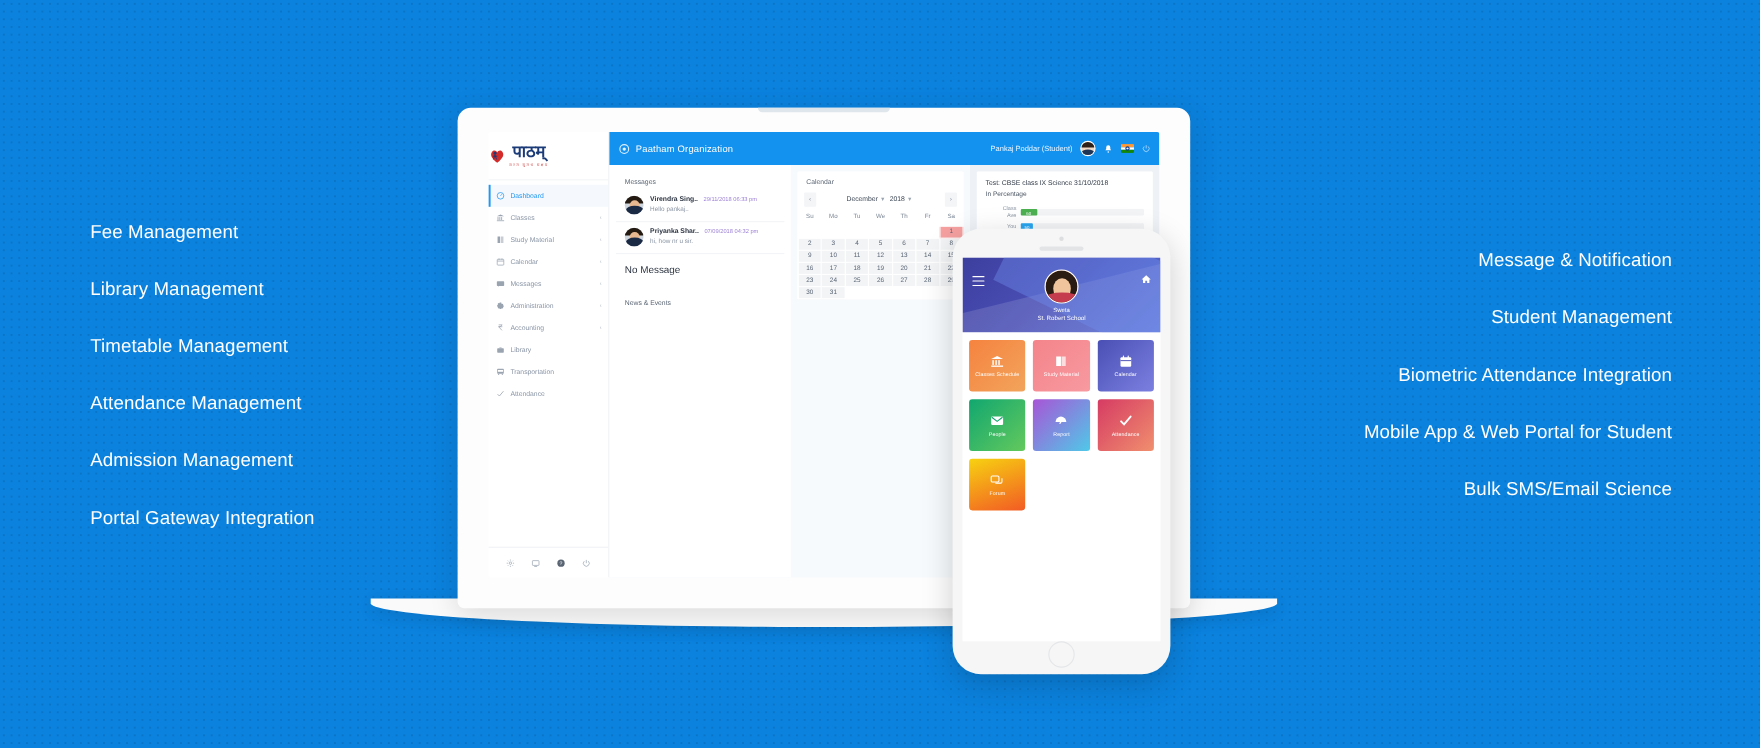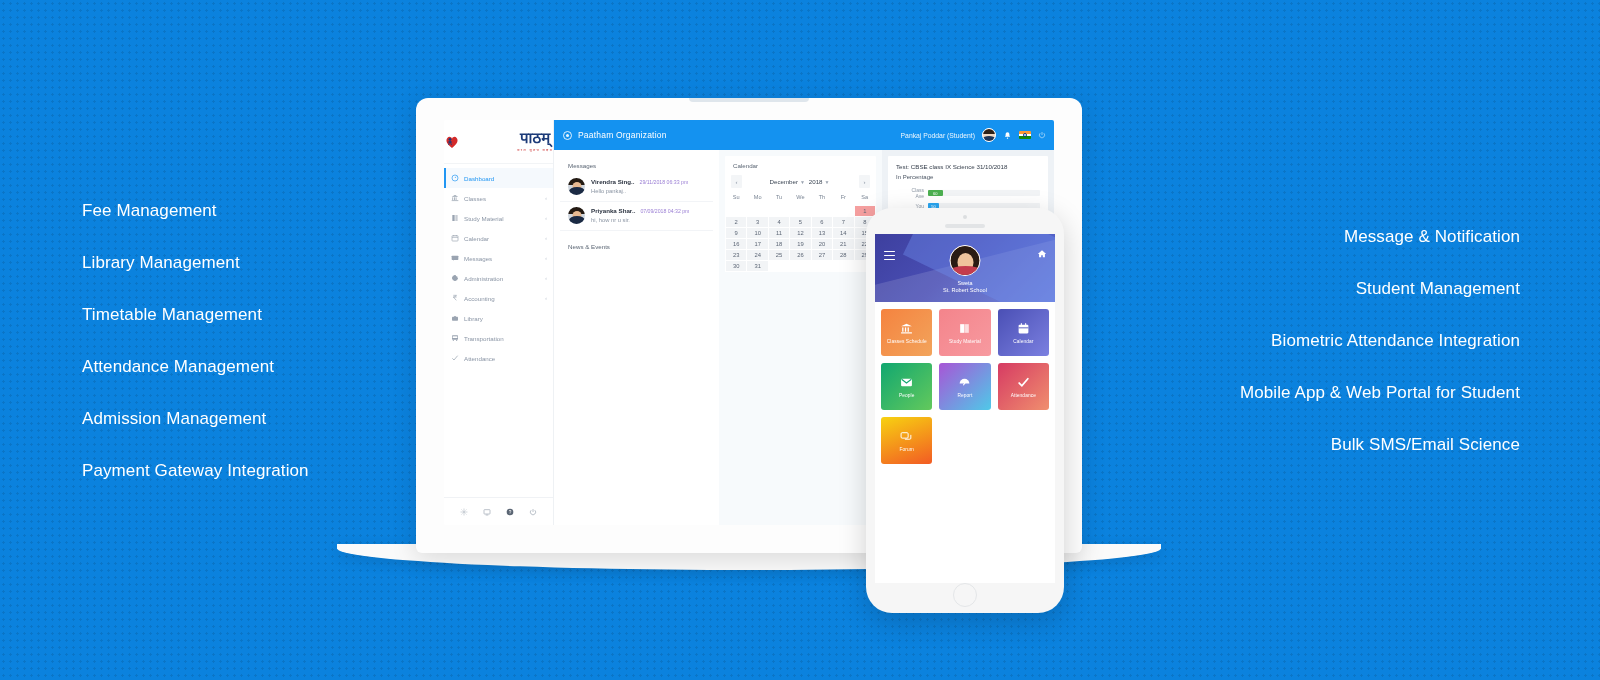--- a/index.html
+++ b/index.html
@@ -66,21 +66,21 @@
   }
 
   
   #sidebar {
     width: 110px; flex: 0 0 110px;
     background: #ffffff;
     border-right: 1px solid #eef1f4;
     display: flex; flex-direction: column;
   }
   #logo-area {
-    height: 44px; display: flex; align-items: center; justify-content: space-between;
+    height: 44px; display: flex; align-items: center; justify-content: flex-start;
     gap: 3px; border-bottom: 1px solid #f2f4f6;
   }
   #logo-mark { width: 16px; height: 16px; position: relative; flex: 0 0 16px;}
   .logo-text-wrap { display:flex; flex-direction:column; align-items:center; }
   #logo-word {
     font-family: "DejaVu Sans", sans-serif;
     font-size: 15px; font-weight: 700; color: #1b3a78; line-height: 1;
   }
   #logo-tag { font-size: 3.2px; color: #c33; letter-spacing: 1.4px; margin-top:2px; }
 
@@ -240,21 +240,21 @@
 </style>
 </head>
 <body>
 
 <div class="features left">
   <div class="feature-item">Fee Management</div>
   <div class="feature-item">Library Management</div>
   <div class="feature-item">Timetable Management</div>
   <div class="feature-item">Attendance Management</div>
   <div class="feature-item">Admission Management</div>
-  <div class="feature-item">Payment Gateway Integration</div>
+  <div class="feature-item">Portal Gateway Integration</div>
 </div>
 
 <div class="features right">
   <div class="feature-item">Message &amp; Notification</div>
   <div class="feature-item">Student Management</div>
   <div class="feature-item">Biometric Attendance Integration</div>
   <div class="feature-item">Mobile App &amp; Web Portal for Student</div>
   <div class="feature-item">Bulk SMS/Email Science</div>
 </div>
 
@@ -468,20 +468,21 @@
                   <span class="b"></span>
                 </span>
               <span class="msg-body">
                 <span class="msg-head">
                   <span class="msg-name">Priyanka Shar..</span>
                   <span class="msg-time">07/09/2018 04:32 pm</span>
                 </span>
                 <span class="msg-preview" style="display:block">hi, how nr u sir.</span>
               </span>
             </div>
+            <div id="no-message">No Message</div>
           </div>
           <div class="card" style="flex:1">
             <div class="card-title">News &amp; Events</div>
           </div>
         </div>
 
         <div class="col" id="col-calendar">
           <div class="card">
             <div class="card-title">Calendar</div>
             <div id="cal-nav">

